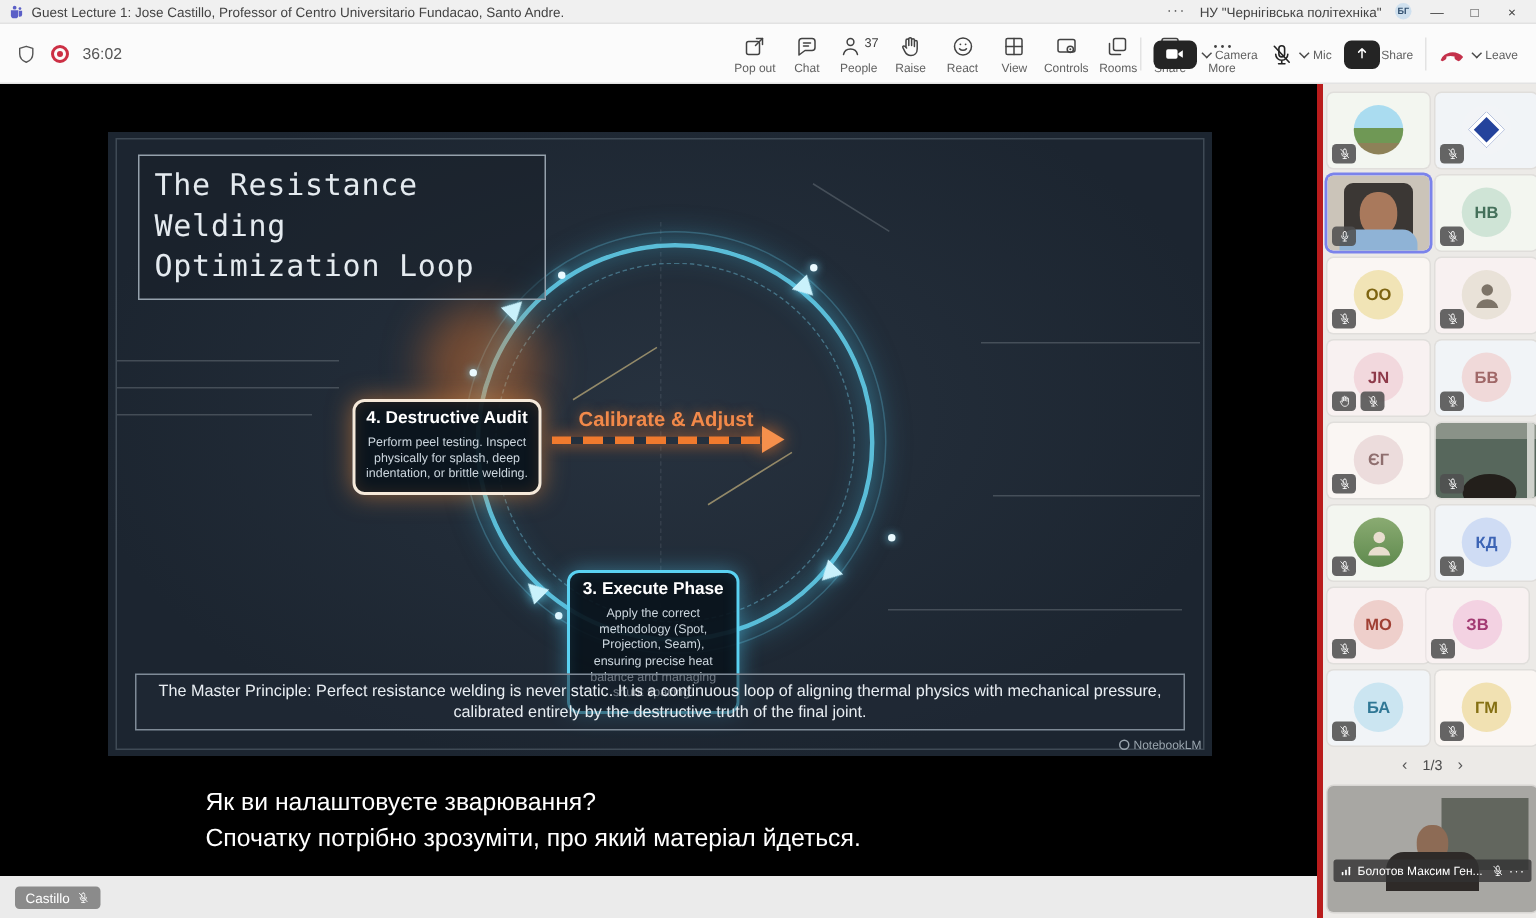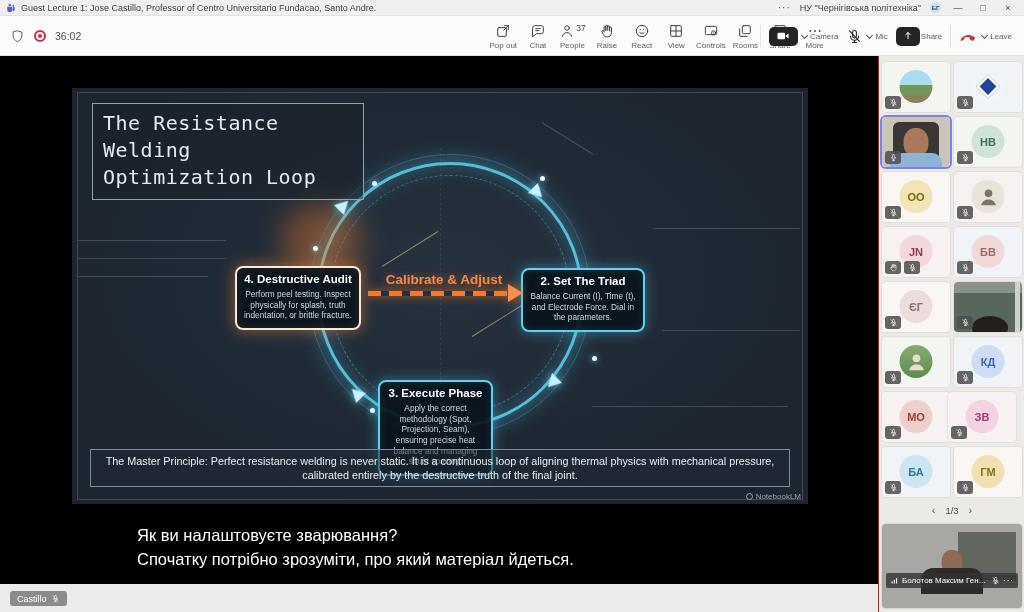--- a/index.html
+++ b/index.html
@@ -78,21 +78,21 @@
   .wmark i{width:7px;height:7px;border:1.4px solid #9aa5ae;border-radius:50%;display:inline-block;}
 
   .captions{position:absolute;left:137px;top:467px;color:#fff;font-size:16.5px;line-height:24px;}
 
   
   .bottombar{position:absolute;left:0;top:584px;width:878px;height:28px;background:#ebebeb;padding-left:21px;}
   .pres-pill{position:absolute;left:10px;top:7px;height:15px;background:#8b8b8b;border-radius:3px;display:flex;align-items:center;gap:4px;padding:0 7px;color:#fff;font-size:9px;}
   .pres-pill svg{width:9px;height:9px;color:#fff;}
 
   
-  .sidebar{position:absolute;left:878px;top:56px;width:146px;height:556px;background:#eceae7;border-left:1px solid #b91c1c;}
+  .sidebar{position:absolute;left:878px;top:56px;width:146px;height:556px;background:#eceae7;border-left:4px solid #b91c1c;}
   .tile{position:absolute;width:68px;height:50px;border-radius:4px;background:#faf6f3;box-shadow:0 0 0 1px rgba(0,0,0,.05);overflow:hidden;cursor:pointer;}
   .tile.tint-p{background:#f8f1f1;}
   .tile.tint-g{background:#f3f6f0;}
   .tile.tint-b{background:#f1f4f7;}
   .tile.active{box-shadow:0 0 0 2px #7b83eb;}
   .avc{position:absolute;left:50%;top:8px;transform:translateX(-50%);width:33px;height:33px;border-radius:50%;display:flex;align-items:center;justify-content:center;font-size:11px;font-weight:bold;}
   .badge{position:absolute;left:3px;bottom:3px;width:16px;height:13px;background:rgba(80,80,80,.88);border-radius:3px;display:flex;align-items:center;justify-content:center;color:#fff;}
   .badge svg{width:9px;height:9px;}
   .badge.b2{left:22px;}
   
@@ -385,31 +385,27 @@
       <div class="dot" style="left:468px;top:88px"></div>
       <div class="dot" style="left:520px;top:268px"></div>
       <div class="dot" style="left:298px;top:320px"></div>
       <div class="dot" style="left:241px;top:158px"></div>
 
       <div class="s-title">
         <div>The Resistance Welding</div>
         <div>Optimization Loop</div>
       </div>
 
-      <div class="node" style="left:449px;top:180px;width:124px">
-        <h3>2. Set The Triad</h3>
-        <p>Balance Current (I), Time (t), and Electrode Force. Dial in the parameters.</p>
-      </div>
       <div class="node" style="left:306px;top:292px;width:115px">
         <h3>3. Execute Phase</h3>
         <p>Apply the correct methodology (Spot, Projection, Seam), ensuring precise heat balance and managing shunt spacing.</p>
       </div>
       <div class="node node-amber" style="left:163px;top:178px;width:126px">
         <h3>4. Destructive Audit</h3>
-        <p>Perform peel testing. Inspect physically for splash, truth indentation, or brittle fracture.</p>
+        <p>Perform peel testing. Inspect physically for splash, deep indentation, or brittle welding.</p>
       </div>
 
       <div class="calib-lbl">Calibrate &amp; Adjust</div>
       <div class="calib-dash"></div>
       <div class="calib-head"></div>
 
       <div class="banner">The Master Principle: Perfect resistance welding is never static. It is a continuous loop of aligning thermal physics with mechanical pressure, calibrated entirely by the destructive truth of the final joint.</div>
       <div class="wmark">
         <i></i>
         <span>NotebookLM</span>

